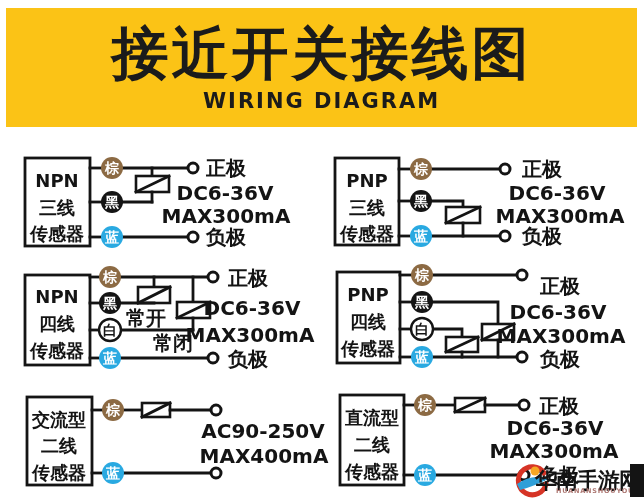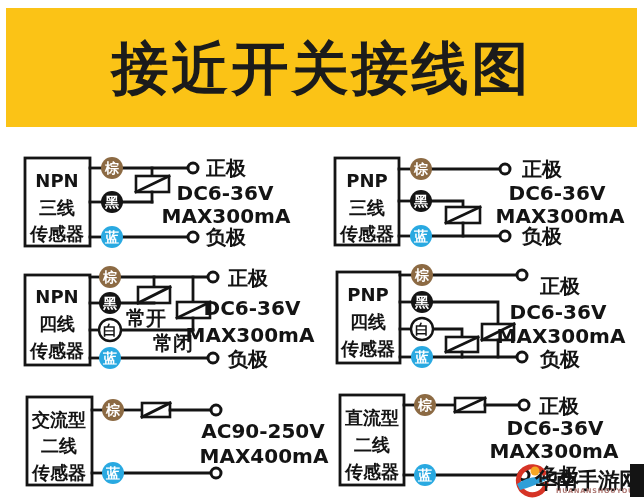--- a/index.html
+++ b/index.html
@@ -32,20 +32,21 @@
   .wm-bar{position:absolute;left:630px;top:464px;width:14px;height:33px;background:#141414;}
   .wm-logo{left:514px;top:463px;}
 </style>
 </head>
 <body>
 
 <div id="stage">
 
   <div class="banner">
     <div class="title">接近开关接线图</div>
+    <div class="subtitle">WIRING DIAGRAM</div>
   </div>
 
   <svg style="left:0;top:140px;" width="322" height="118" viewBox="0 0 322 118">
     <rect class="box" x="25" y="18" width="65" height="88"></rect>
     <text class="boxtxt" x="57" y="47">NPN</text>
     <text class="boxtxt" x="57" y="74">三线</text>
     <text class="boxtxt" x="57" y="100">传感器</text>
     <line class="ln" x1="90" y1="28" x2="101" y2="28"></line>
     <line class="ln" x1="123" y1="28" x2="188" y2="28"></line>
     <polyline class="ln" points="152,28 152,36"></polyline>

